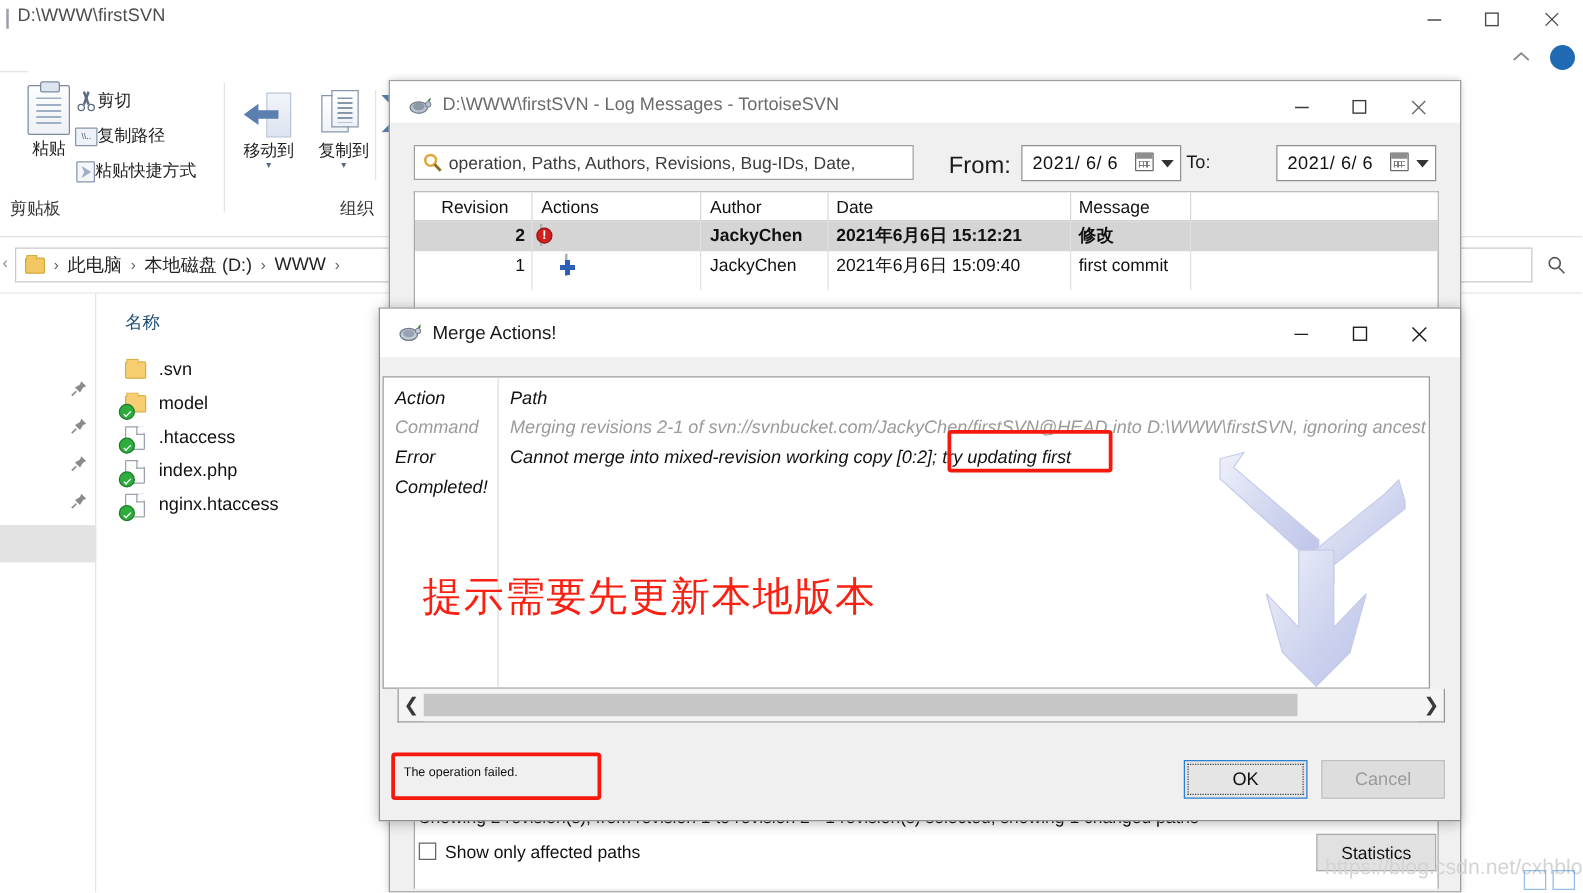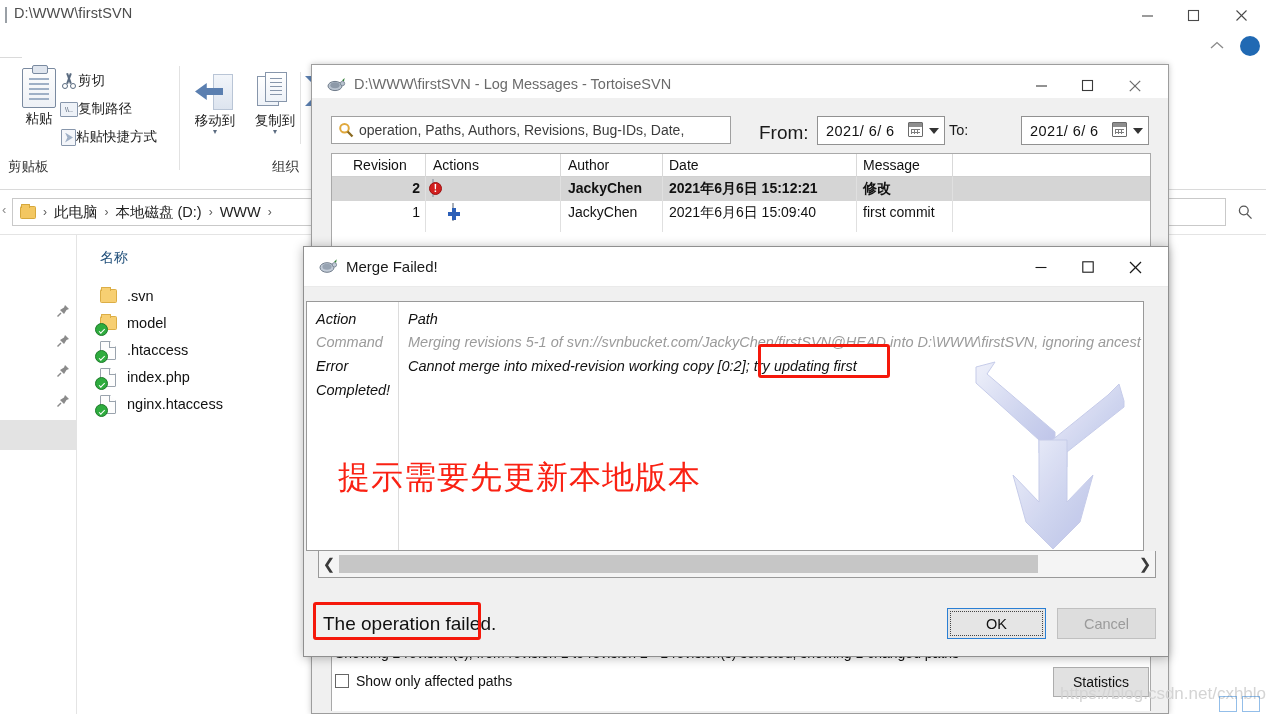--- a/index.html
+++ b/index.html
@@ -445,21 +445,21 @@
   .hs-arrow {
     width: 20px; height: 25px; display: flex; align-items: center; justify-content: center;
     color: #3a3a3a; font-size: 15px; flex: none;
   }
   .hs-track { position: relative; flex: 1; height: 25px; background: #f4f4f4; }
   .hs-thumb {
     position: absolute; left: 0; top: 3px; width: 699px; height: 18px; background: #c6c6c6;
   }
 
   .mg-failmsg {
-    position: absolute; left: 322px; top: 612px; font-size: 19px; color: #111;
+    position: absolute; left: 322px; top: 612px; font-size: 10px; color: #111;
   }
   .btn-ok {
     position: absolute; left: 946px; top: 607px; width: 99px; height: 31px;
     background: #e5e5e5; border: 1px solid #2a7fd4; outline: 1px dotted #444; outline-offset: -4px;
     display: flex; align-items: center; justify-content: center;
     font-size: 14.5px; color: #111;
   }
   .btn-cancel {
     position: absolute; left: 1056px; top: 607px; width: 99px; height: 31px;
     background: #dddddd; border: 1px solid #c0c0c0;
@@ -772,21 +772,21 @@
   <div class="mergewin">
     <div class="mg-titlebar">
       <span class="mg-turtle">
         <svg width="20" height="17" viewBox="0 0 20 17">
           <ellipse cx="9" cy="9.5" rx="7" ry="4.8" fill="#c3ccd8" stroke="#6f7b8a" stroke-width="1"></ellipse>
           <ellipse cx="9" cy="8.8" rx="4.6" ry="3" fill="#97a3b2"></ellipse>
           <circle cx="16.4" cy="6.8" r="2.2" fill="#c3ccd8" stroke="#6f7b8a" stroke-width=".8"></circle>
           <path d="M16 3.9 L18.7 1.2 L18.1 4.5 Z" fill="#2f7d33"></path>
         </svg>
       </span>
-      <div class="mg-title">Merge Failed!</div>
+      <div class="mg-title">Merge Actions!</div>
       <div class="mw min">
         <svg width="14" height="14" viewBox="0 0 14 14">
             <line x1="1.5" y1="7.5" x2="12.5" y2="7.5" stroke="#1a1a1a" stroke-width="1.1"></line>
           </svg>
       </div>
       <div class="mw max">
         <svg width="14" height="14" viewBox="0 0 14 14">
             <rect x="1.8" y="1.8" width="10.4" height="10.4" fill="none" stroke="#1a1a1a" stroke-width="1.1"></rect>
           </svg>
       </div>
@@ -815,21 +815,21 @@
             <path d="M181 44 L176 27 L165 38 L108 84 L108 110 L124 110 L124 95 L181 50 Z"></path>
             <path d="M96 83 L124 83 L124 145 L150 118 L137 165 L110 192 L83 165 L70 118 L96 145 Z"></path>
           </g>
         </svg>
       </span>
 
       <span class="mg-cell c-action clr-head" style="top:9px;">Action</span>
       <span class="mg-cell c-path clr-head" style="top:9px;">Path</span>
 
       <span class="mg-cell c-action clr-grey" style="top:32px;">Command</span>
-      <span class="mg-cell c-path clr-grey" style="top:32px;">Merging revisions 5-1 of svn://svnbucket.com/JackyChen/firstSVN@HEAD into D:\WWW\firstSVN, ignoring ancest</span>
+      <span class="mg-cell c-path clr-grey" style="top:32px;">Merging revisions 2-1 of svn://svnbucket.com/JackyChen/firstSVN@HEAD into D:\WWW\firstSVN, ignoring ancest</span>
 
       <span class="mg-cell c-action clr-dark" style="top:56px;">Error</span>
       <span class="mg-cell c-path clr-dark" style="top:56px;">Cannot merge into mixed-revision working copy [0:2]; try updating first</span>
 
       <span class="mg-cell c-action clr-dark" style="top:80px;">Completed!</span>
 
     </div>
 
     <div class="mg-hscroll">
       <span class="hs-arrow">❮</span>

